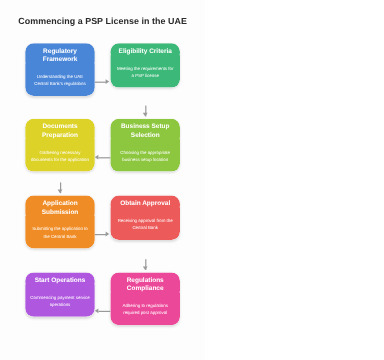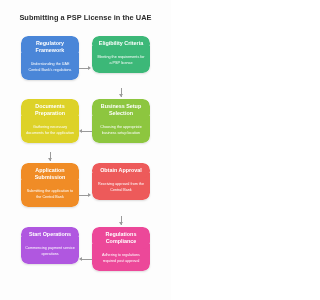--- a/index.html
+++ b/index.html
@@ -96,21 +96,21 @@
     border-left: 2.5px solid transparent;
     border-right: 2.5px solid transparent;
     border-top: 3.5px solid #9a9a9a;
   }
 </style>
 </head>
 <body>
 
 <div id="infographic">
 
-  <div id="page-title">Submitting a PSP License in the UAE</div>
+  <div id="page-title">Commencing a PSP License in the UAE</div>
 
   <div class="step col-left row-1">
     <div class="step-header" style="background:#4a86d8;">Regulatory Framework</div>
     <div class="step-body" style="background:#4a86d8;">Understanding the UAE Central Bank's regulations</div>
   </div>
 
   <div class="step col-right row-1">
     <div class="step-header" style="background:#3cb878;">Eligibility Criteria</div>
     <div class="step-body" style="background:#3cb878;">Meeting the requirements for a PSP license</div>
   </div>

